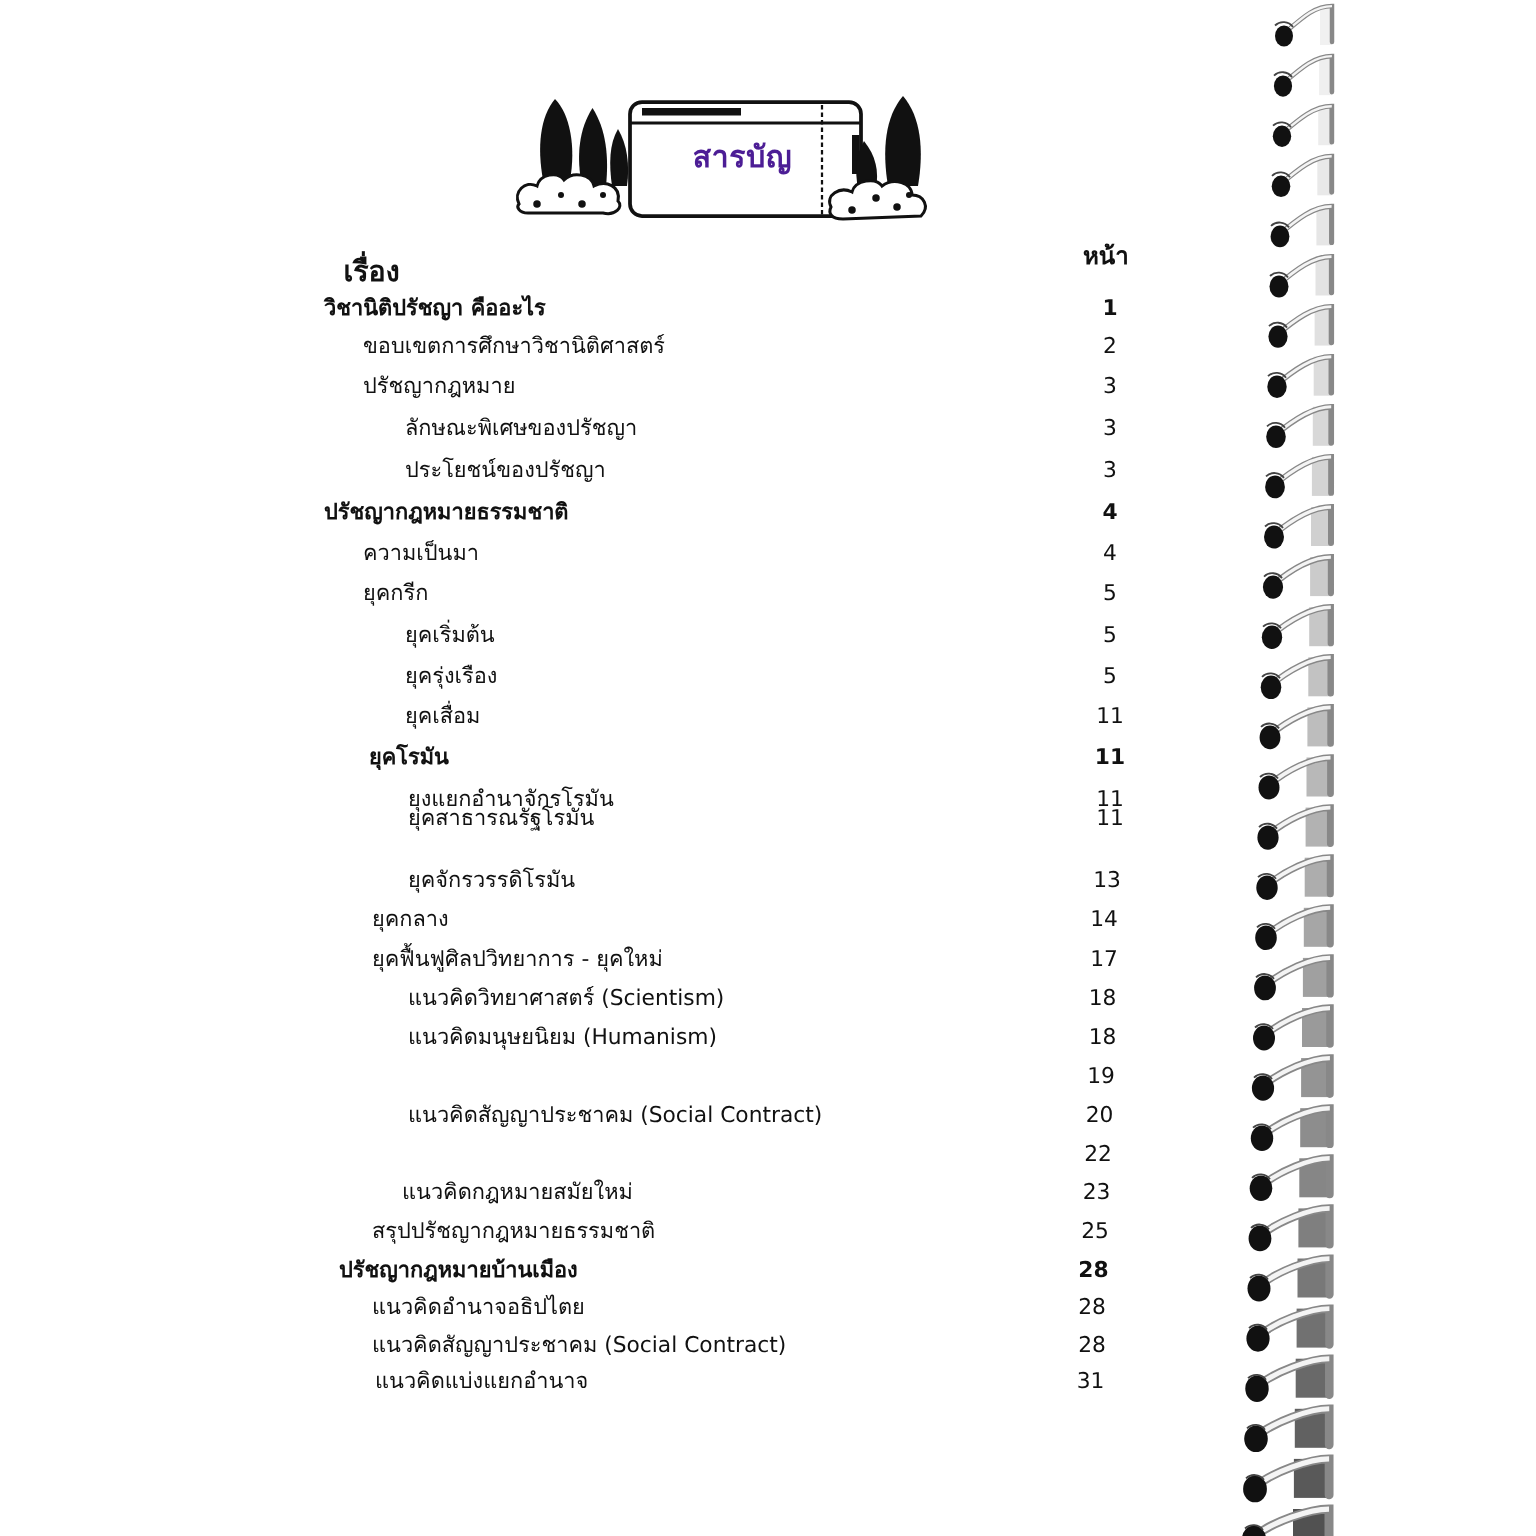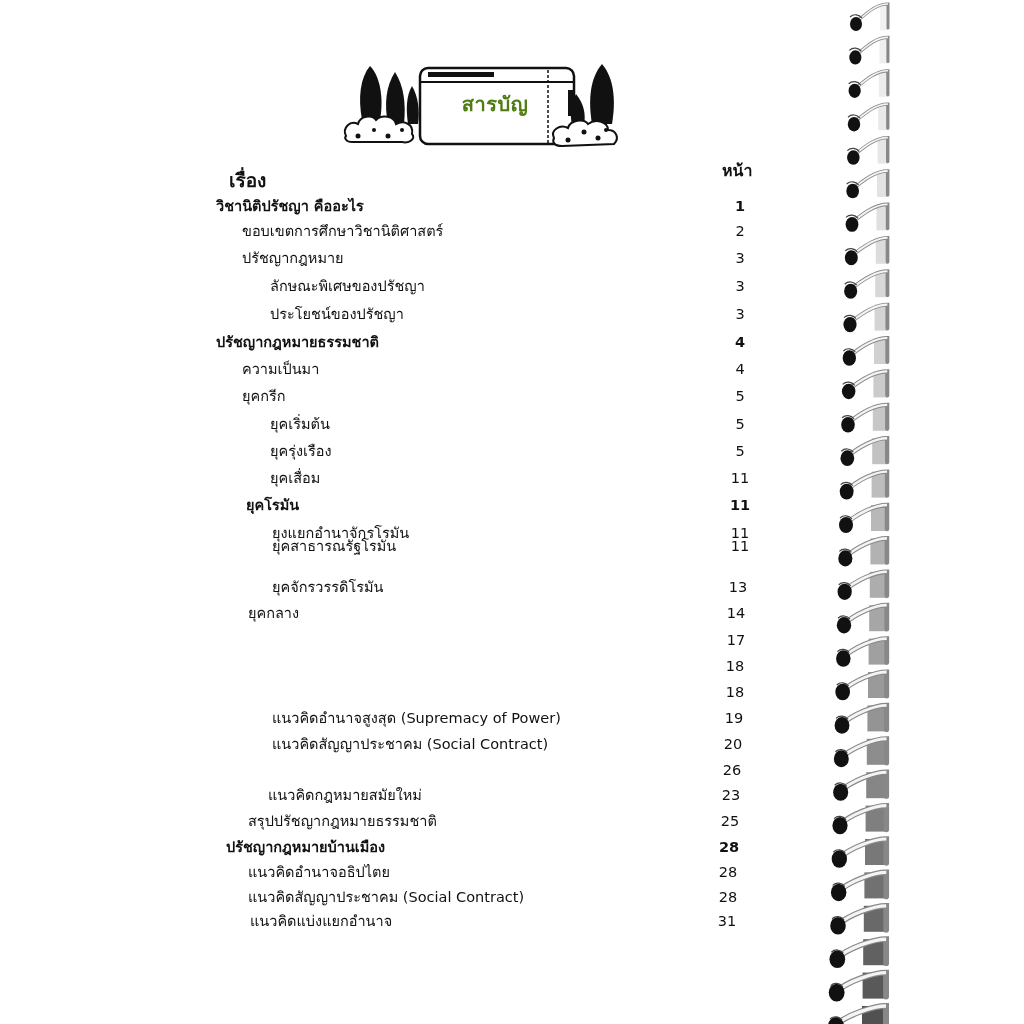--- a/index.html
+++ b/index.html
@@ -8,21 +8,21 @@
     background: #ffffff; color: #111;
     font-family: "DejaVu Sans", "Liberation Sans", sans-serif;
   }
   .page { position: absolute; left: 0; top: 0; width: 1024px; height: 1024px; }
 
   
   .banner { position: absolute; left: 340px; top: 58px; width: 285px; height: 92px; }
   .banner svg { width: 100%; height: 100%; display: block; }
   .banner-title {
     position: absolute; left: 100px; top: 30px; width: 110px; text-align: center;
-    font-size: 20px; font-weight: bold; color: #4d7c0f; letter-spacing: 0.5px;
+    font-size: 20px; font-weight: bold; color: #4c1d95; letter-spacing: 0.5px;
   }
 
   
   .toc-head-left { position: absolute; left: 216px; top: 165px; font-size: 19px; font-weight: bold; margin-left: 13px; }
   .toc-head-right { position: absolute; left: 722px; top: 158px; font-size: 16px; font-weight: bold; }
 
   .row { position: absolute; left: 0; width: 780px; height: 22px; font-size: 14.5px; line-height: 22px; white-space: nowrap; }
   .row .t { position: absolute; top: 0; }
   .row .p { position: absolute; top: 0; width: 40px; text-align: center; }
   .row.bold { font-weight: bold; }
@@ -129,38 +129,40 @@
       </div>
     <div class="row" style="top:576px">
         <span class="t" style="left:272px">ยุคจักรวรรดิโรมัน</span>
         <span class="p" style="left:718px">13</span>
       </div>
     <div class="row" style="top:602px">
         <span class="t" style="left:248px">ยุคกลาง</span>
         <span class="p" style="left:716px">14</span>
       </div>
     <div class="row" style="top:629px">
+        <span class="t" style="left:248px">ยุคฟื้นฟูศิลปวิทยาการ - ยุคใหม่</span>
         <span class="p" style="left:716px">17</span>
       </div>
     <div class="row" style="top:655px">
+        <span class="t" style="left:272px">แนวคิดวิทยาศาสตร์ (Scientism)</span>
         <span class="p" style="left:715px">18</span>
       </div>
     <div class="row" style="top:681px">
+        <span class="t" style="left:272px">แนวคิดมนุษยนิยม (Humanism)</span>
         <span class="p" style="left:715px">18</span>
       </div>
     <div class="row" style="top:707px">
-        <span class="t" style="left:272px">แนวคิดอำนาจสูงสุด (Supremacy of Power)</span>
         <span class="p" style="left:714px">19</span>
       </div>
     <div class="row" style="top:733px">
         <span class="t" style="left:272px">แนวคิดสัญญาประชาคม (Social Contract)</span>
         <span class="p" style="left:713px">20</span>
       </div>
     <div class="row" style="top:759px">
-        <span class="p" style="left:712px">26</span>
+        <span class="p" style="left:712px">22</span>
       </div>
     <div class="row" style="top:784px">
         <span class="t" style="left:268px">แนวคิดกฎหมายสมัยใหม่</span>
         <span class="p" style="left:711px">23</span>
       </div>
     <div class="row" style="top:810px">
         <span class="t" style="left:248px">สรุปปรัชญากฎหมายธรรมชาติ</span>
         <span class="p" style="left:710px">25</span>
       </div>
     <div class="row bold" style="top:836px">

